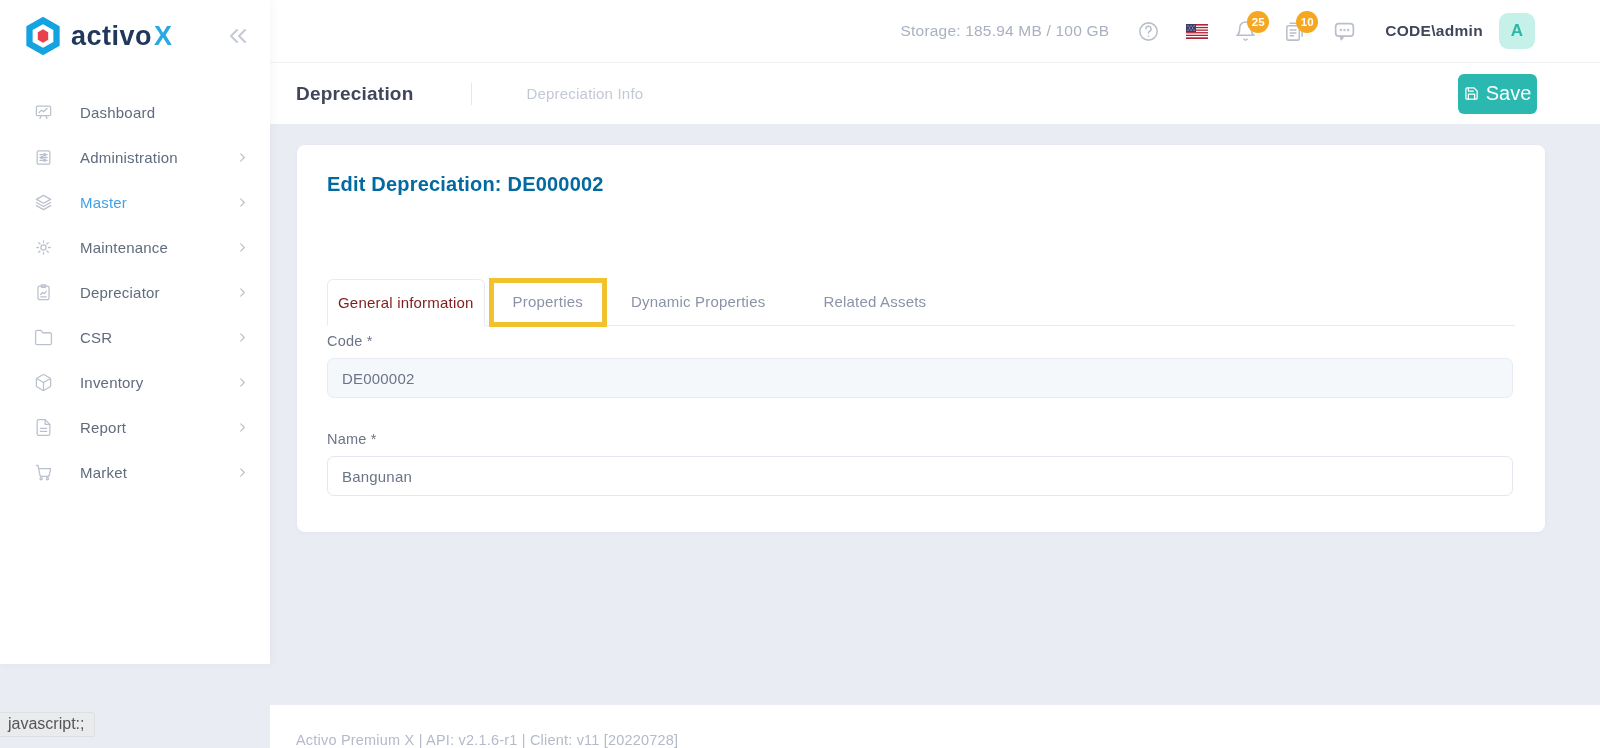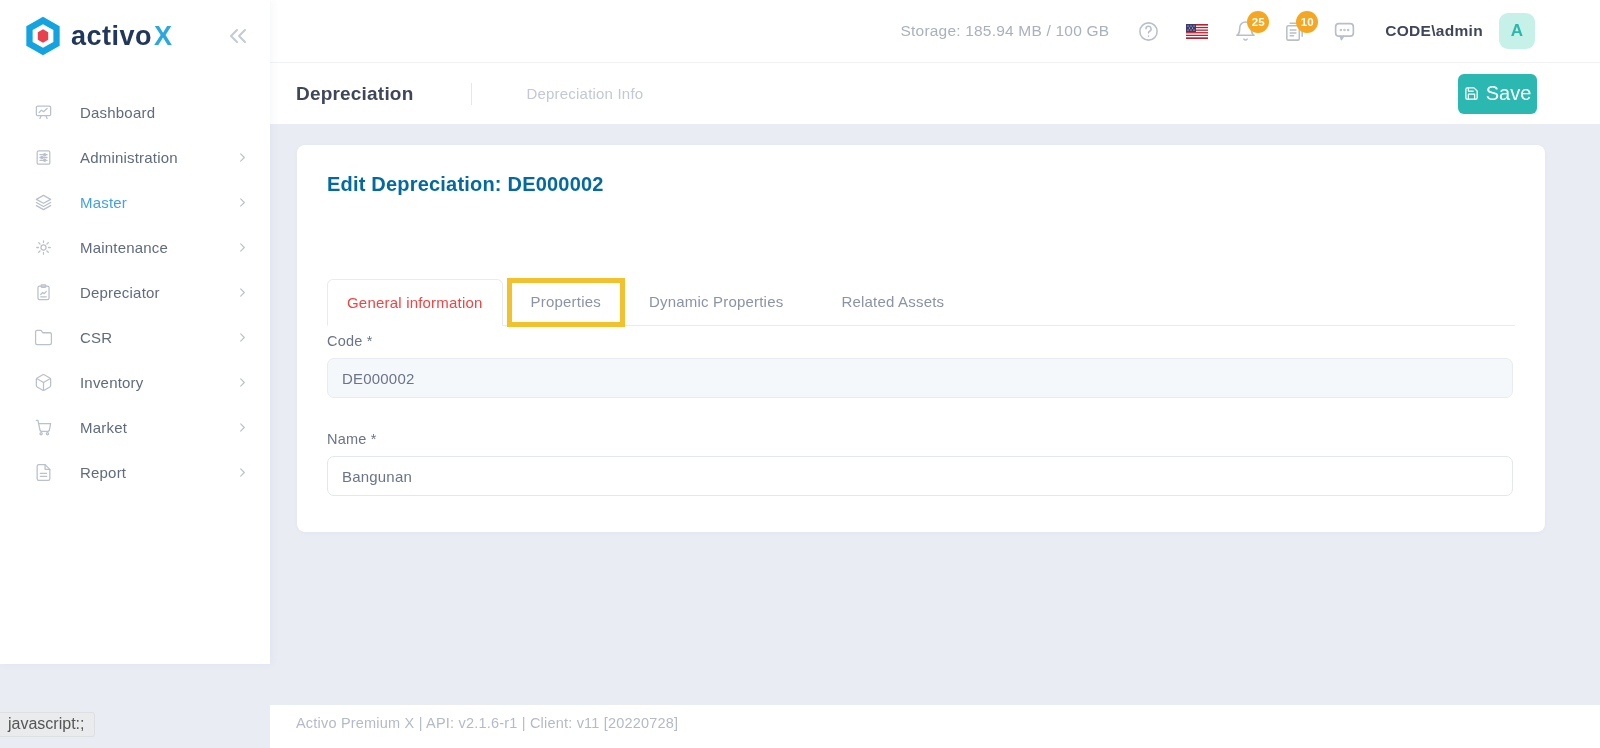--- a/index.html
+++ b/index.html
@@ -39,29 +39,29 @@
   .crumb-sep { width:1px; height:22px; background:#E4E7EE; margin:0 16px 0 18px; }
   .page-sub { color:#C3C8D6; font-size:15px; letter-spacing:.2px; }
   .save-btn { margin-left:auto; background:#2BB8B1; color:#fff; border:none; border-radius:6px; height:40px; width:79px; font-size:20px; display:flex; align-items:center; justify-content:center; gap:7px; cursor:pointer; font-family:inherit; }
 
   .content { flex:1; background:#EAECF4; padding:21px 0 0 27px; }
   .card { width:1248px; height:387px; background:#fff; border-radius:8px; box-shadow:0 1px 4px rgba(60,70,100,.04); padding:28px 30px; }
   .card-title { color:#0369a1; font-size:20px; font-weight:600; letter-spacing:.2px; }
 
   .tabs { margin-top:82px; display:flex; align-items:flex-end; border-bottom:1px solid #E9EBF1; height:48px; }
   .tab { height:47px; display:flex; align-items:center; padding:0 24px; font-size:15px; color:#8B93A6; cursor:pointer; position:relative; letter-spacing:.2px; }
-  .tab.active { color:#ef4444; background:#fff; border:1px solid #E9EBF1; border-bottom:1px solid #fff; border-radius:6px 6px 0 0; margin-bottom:-1px; padding:0 19px; }
+  .tab.active { color:#7f1d1d; background:#fff; border:1px solid #E9EBF1; border-bottom:1px solid #fff; border-radius:6px 6px 0 0; margin-bottom:-1px; padding:0 10px; }
   .tab .hl { position:absolute; left:0; top:0; right:0; bottom:-2px; border:5px solid #F2C12E; pointer-events:none; }
 
   .field-label { margin-top:7px; color:#6B7488; font-size:14.5px; letter-spacing:.2px; }
   .field-input { margin-top:9px; width:1186px; height:40px; border:1px solid #E3E7EE; border-radius:7px; background:#fff; color:#6B7488; font-size:15px; padding:6px 14px; font-family:inherit; letter-spacing:.2px; }
   .field-input.disabled { background:#F5F8FB; border-color:#E8ECF2; }
   .field-label.second { margin-top:33px; }
 
-  .footer { height:43px; background:#fff; display:flex; align-items:center; padding:8px 0 16px 26px; }
+  .footer { height:43px; background:#fff; display:flex; align-items:flex-end; padding:8px 0 0 26px; }
   .footer-text { color:#B4BAC8; font-size:14.5px; letter-spacing:.2px; }
 
   .status-tooltip { position:absolute; left:0; top:712px; background:#E9EBEC; border:1px solid #DDDFE2; border-left:none; border-radius:0 3px 3px 0; color:#555; font-size:16px; padding:2px 10px 3px 8px; z-index:9; }
 
   svg { display:block; }
 </style>
 </head>
 <body>
 
 <div class="app">
@@ -184,42 +184,42 @@
         <span class="lbl">Inventory</span>
         <span class="chev">
             <svg width="11" height="11" viewBox="0 0 24 24" fill="none" stroke="currentColor" stroke-width="2.4" stroke-linecap="round" stroke-linejoin="round">
               <polyline points="8 4 16 12 8 20"></polyline>
             </svg>
           </span>
       </div>
       <div class="nav-item">
         <span class="mi">
             <svg width="19" height="19" viewBox="0 0 24 24" fill="none" stroke="currentColor" stroke-width="1.6" stroke-linecap="round" stroke-linejoin="round">
-              <circle cx="9" cy="20" r="1.4"></circle>
-              <circle cx="17" cy="20" r="1.4"></circle>
-              <path d="M3 3h2l2.6 12.5a2 2 0 0 0 2 1.5h7.7a2 2 0 0 0 2-1.5L21 7H6"></path>
-            </svg>
-          </span>
-        <span class="lbl">Market</span>
-        <span class="chev">
-            <svg width="11" height="11" viewBox="0 0 24 24" fill="none" stroke="currentColor" stroke-width="2.4" stroke-linecap="round" stroke-linejoin="round">
-              <polyline points="8 4 16 12 8 20"></polyline>
-            </svg>
-          </span>
-      </div>
-      <div class="nav-item">
-        <span class="mi">
-            <svg width="19" height="19" viewBox="0 0 24 24" fill="none" stroke="currentColor" stroke-width="1.6" stroke-linecap="round" stroke-linejoin="round">
               <path d="M14 2H6a2 2 0 0 0-2 2v16a2 2 0 0 0 2 2h12a2 2 0 0 0 2-2V8z"></path>
               <polyline points="14 2 14 8 20 8"></polyline>
               <line x1="8" y1="13" x2="16" y2="13"></line>
               <line x1="8" y1="17" x2="16" y2="17"></line>
             </svg>
           </span>
         <span class="lbl">Report</span>
+        <span class="chev">
+            <svg width="11" height="11" viewBox="0 0 24 24" fill="none" stroke="currentColor" stroke-width="2.4" stroke-linecap="round" stroke-linejoin="round">
+              <polyline points="8 4 16 12 8 20"></polyline>
+            </svg>
+          </span>
+      </div>
+      <div class="nav-item">
+        <span class="mi">
+            <svg width="19" height="19" viewBox="0 0 24 24" fill="none" stroke="currentColor" stroke-width="1.6" stroke-linecap="round" stroke-linejoin="round">
+              <circle cx="9" cy="20" r="1.4"></circle>
+              <circle cx="17" cy="20" r="1.4"></circle>
+              <path d="M3 3h2l2.6 12.5a2 2 0 0 0 2 1.5h7.7a2 2 0 0 0 2-1.5L21 7H6"></path>
+            </svg>
+          </span>
+        <span class="lbl">Market</span>
         <span class="chev">
             <svg width="11" height="11" viewBox="0 0 24 24" fill="none" stroke="currentColor" stroke-width="2.4" stroke-linecap="round" stroke-linejoin="round">
               <polyline points="8 4 16 12 8 20"></polyline>
             </svg>
           </span>
       </div>
     </nav>
   </aside>
 
   <div class="main">

